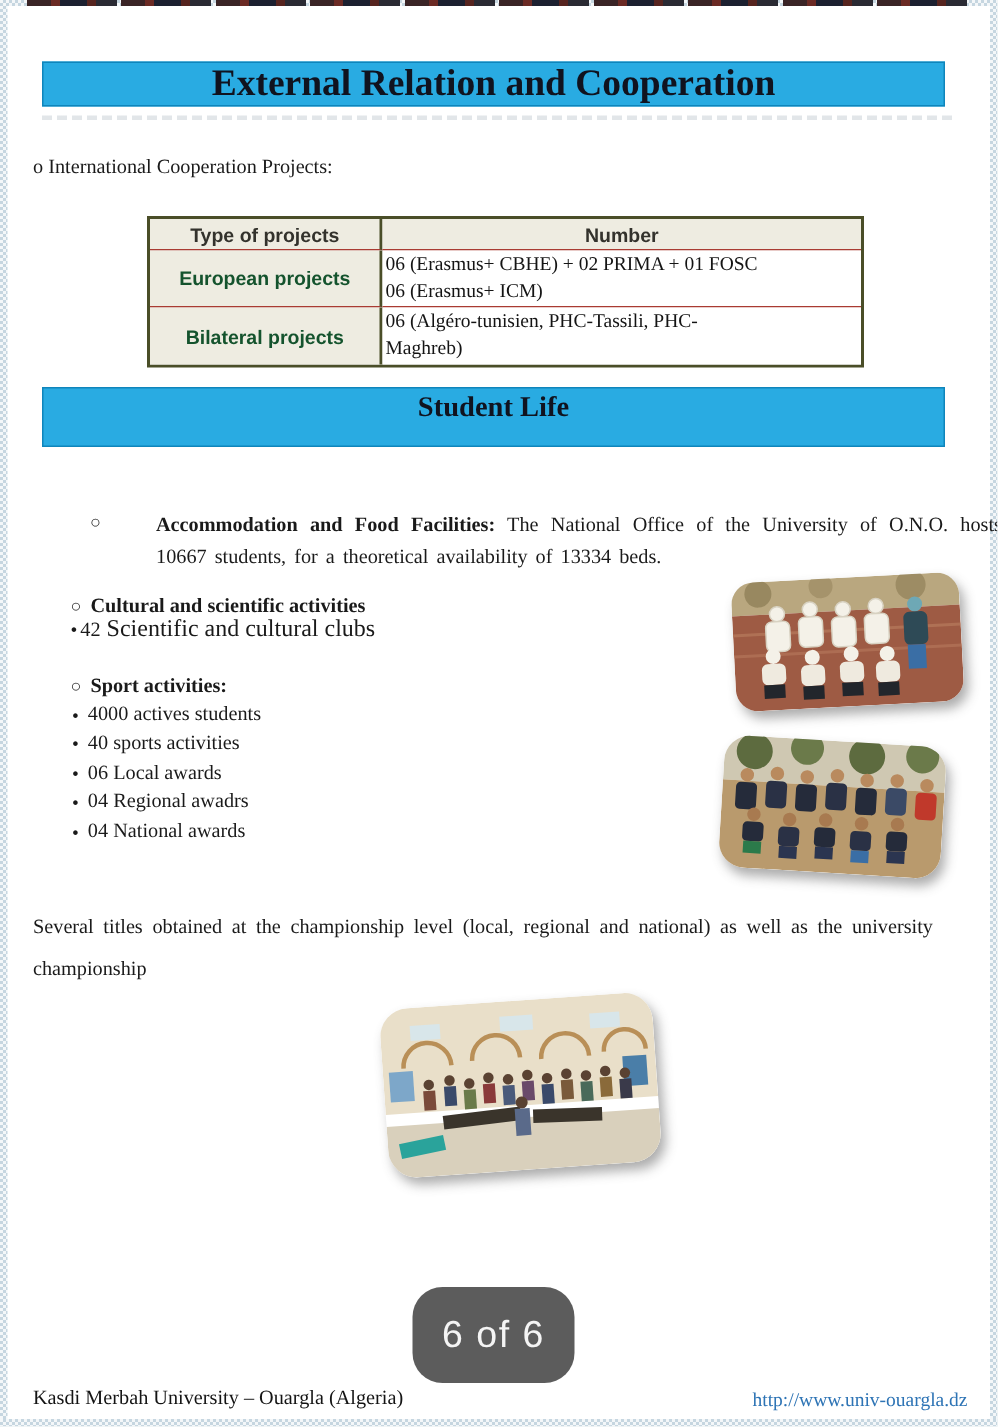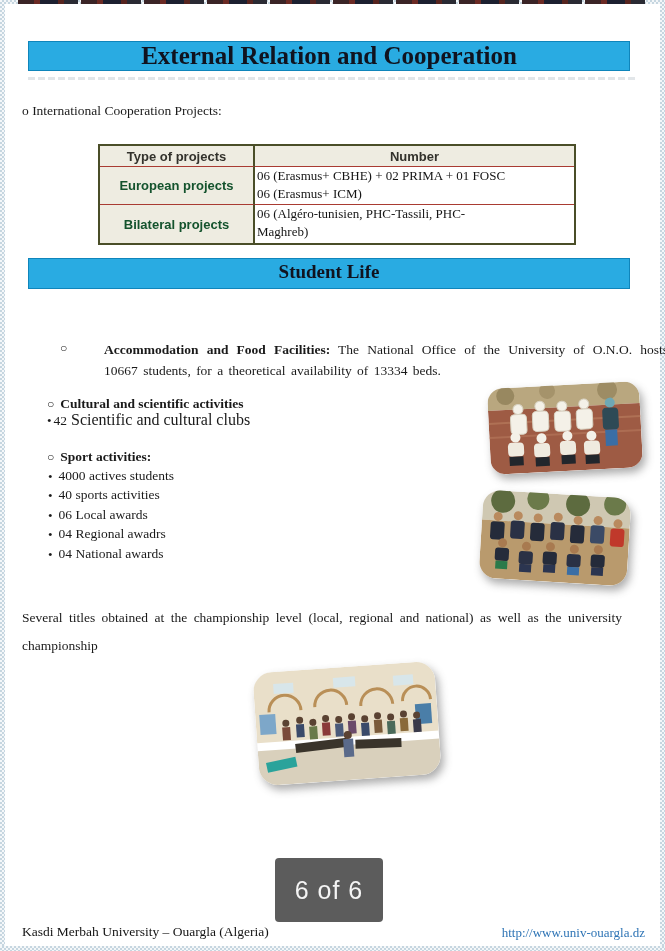--- a/index.html
+++ b/index.html
@@ -22,21 +22,21 @@
       #56241f 40px 46px,#2a2a33 46px 60px,rgba(255,255,255,0) 60px 63px);
   }
   
   .banner{
     position:absolute;left:28px;width:602px;background:#29abe2;
     border:1px solid #0f85bb;box-sizing:border-box;
     text-align:center;font-weight:bold;color:#10131f;
     font-family:"Liberation Serif",serif;
   }
   .banner.b1{top:41px;height:30px;line-height:28px;font-size:25px;}
-  .banner.b2{top:258px;height:31px;line-height:26px;font-size:19px;}
+  .banner.b2{top:258px;height:40px;line-height:26px;font-size:19px;}
   .banner-underline{
     position:absolute;left:28px;top:77px;width:610px;height:3px;
     background:repeating-linear-gradient(90deg,#e2e6e9 0 7px,transparent 7px 10px);
   }
   .intro{position:absolute;left:22px;top:103px;font-size:13.5px;}
   
   .ptable{
     position:absolute;left:98px;top:144px;width:474px;
     display:grid;grid-template-columns:155px 1fr;grid-template-rows:21px 38px 38px;
     border:2px solid #4a4e28;background:#ffffff;box-sizing:content-box;
@@ -79,21 +79,21 @@
     position:absolute;border-radius:15px;overflow:hidden;
     box-shadow:inset -2px -3px 5px rgba(255,255,255,.55), 3px 5px 8px rgba(70,70,70,.45);
   }
   .photo svg{display:block;}
   .photo.p1{left:489px;top:385px;width:152px;height:86px;transform:rotate(-3deg);}
   .photo.p2{left:481px;top:494px;width:148px;height:88px;transform:rotate(3.5deg);border-radius:17px;}
   .photo.p3{left:256px;top:667px;width:182px;height:113px;transform:rotate(-4deg);border-radius:19px;}
   
   .pill{
     position:absolute;left:275px;top:858px;width:108px;height:64px;
-    background:rgba(87,87,87,.97);border-radius:4px;
+    background:rgba(87,87,87,.97);border-radius:20px;
     display:flex;align-items:center;justify-content:center;
     font-family:"Liberation Sans",sans-serif;font-weight:300;
     font-size:25px;color:#f4f4f4;letter-spacing:1px;
   }
   .footer-left{position:absolute;left:22px;top:924px;font-size:13.5px;color:#141414;}
   .footer-url{position:absolute;right:20px;top:925px;font-size:13px;color:#2e74b5;text-decoration:none;}
 </style>
 </head>
 <body>
 

